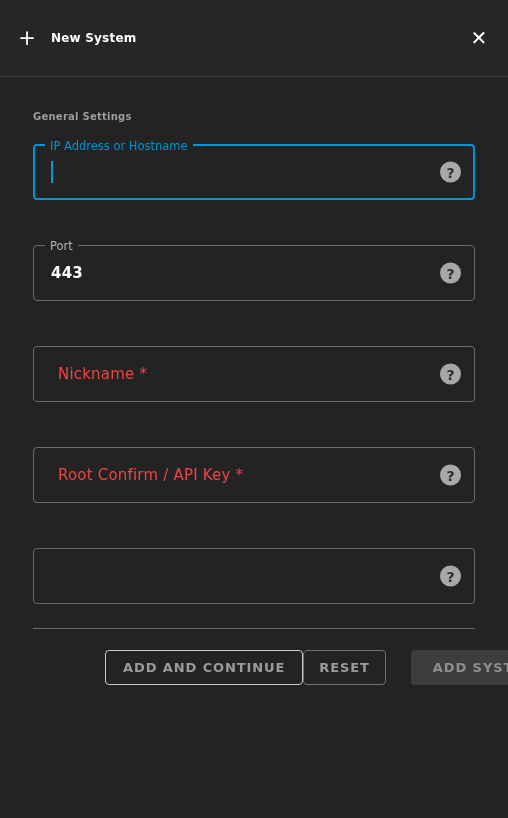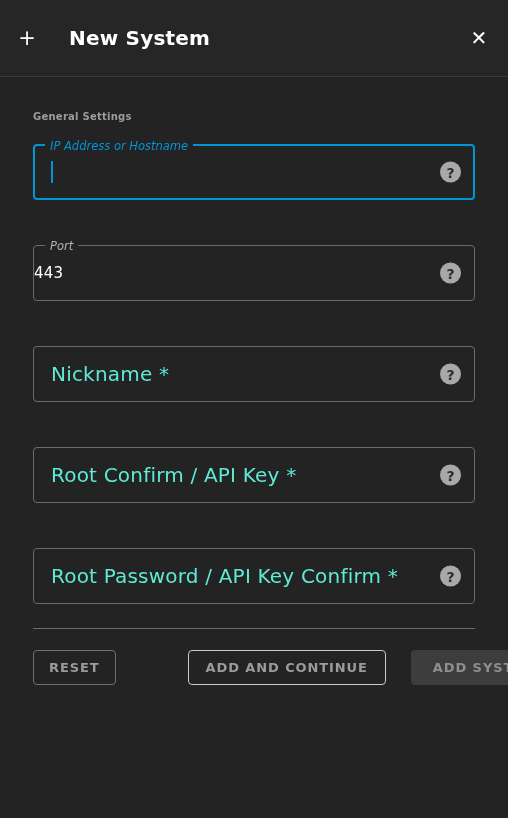--- a/index.html
+++ b/index.html
@@ -37,23 +37,23 @@
     width: 26px;
     text-align: center;
     margin-left: 14px;
     color: #ffffff;
     font-size: 21px;
     line-height: 1;
     font-weight: 400;
     user-select: none;
   }
   .header-title {
-    margin-left: 29px;
-    color: #ffffff;
-    font-size: 20px;
+    margin-left: 11px;
+    color: #ffffff;
+    font-size: 12px;
     font-weight: bold;
     letter-spacing: 0.2px;
   }
   .header-close {
     position: absolute;
     right: 17px;
     top: 50%;
     transform: translateY(-50%);
     width: 24px;
     height: 24px;
@@ -106,38 +106,38 @@
     position: absolute;
     top: -7px;
     left: 11px;
     padding: 0 5px;
     background: #232323;
     font-size: 11.5px;
     line-height: 14px;
     color: #b4b4b4;
     white-space: nowrap;
     user-select: none;
-    font-style: italic;
   }
   .field.focused .legend {
     color: #0095d5;
     left: 10px;
   }
 
   .field .value {
+    margin-left: 17px;
     color: #ffffff;
     font-size: 15px;
-    font-weight: normal;
+    font-weight: bold;
     letter-spacing: 0.2px;
   }
 
   .field .placeholder {
-    margin-left: 17px;
-    color: #5eead4;
-    font-size: 20px;
+    margin-left: 24px;
+    color: #ef4444;
+    font-size: 15px;
     letter-spacing: 0.2px;
     user-select: none;
   }
 
   
   .caret {
     display: inline-block;
     width: 2px;
     height: 22px;
     background: #0095d5;
@@ -259,27 +259,26 @@
       <span class="placeholder">Nickname *</span>
       <span class="help-icon">?</span>
     </div>
 
     <div class="field spaced">
       <span class="placeholder">Root Confirm / API Key *</span>
       <span class="help-icon">?</span>
     </div>
 
     <div class="field spaced">
-      <span class="placeholder">Root Password / API Key Confirm *</span>
       <span class="help-icon">?</span>
     </div>
 
 
     <div class="divider"></div>
 
     <div class="button-row">
+      <div class="btn btn-continue">ADD AND CONTINUE</div>
       <div class="btn btn-reset">RESET</div>
-      <div class="btn btn-continue">ADD AND CONTINUE</div>
       <div class="btn btn-add">ADD SYSTEM</div>
     </div>
 
   </div>
 </div>
 
 </body></html>

